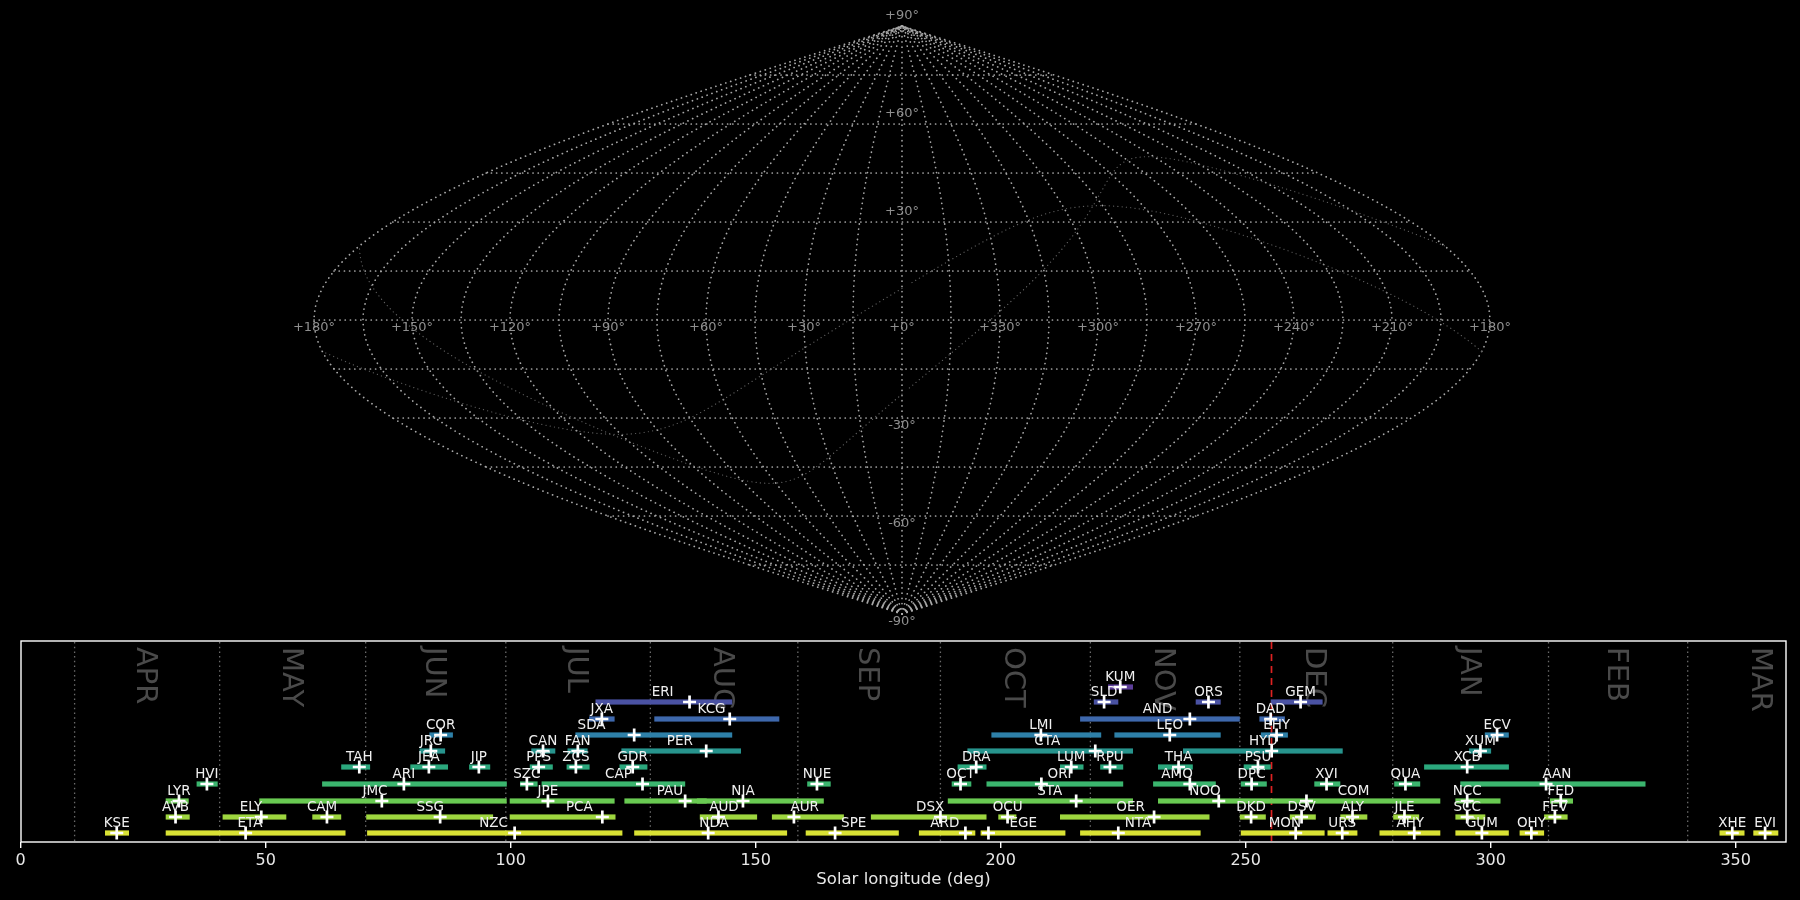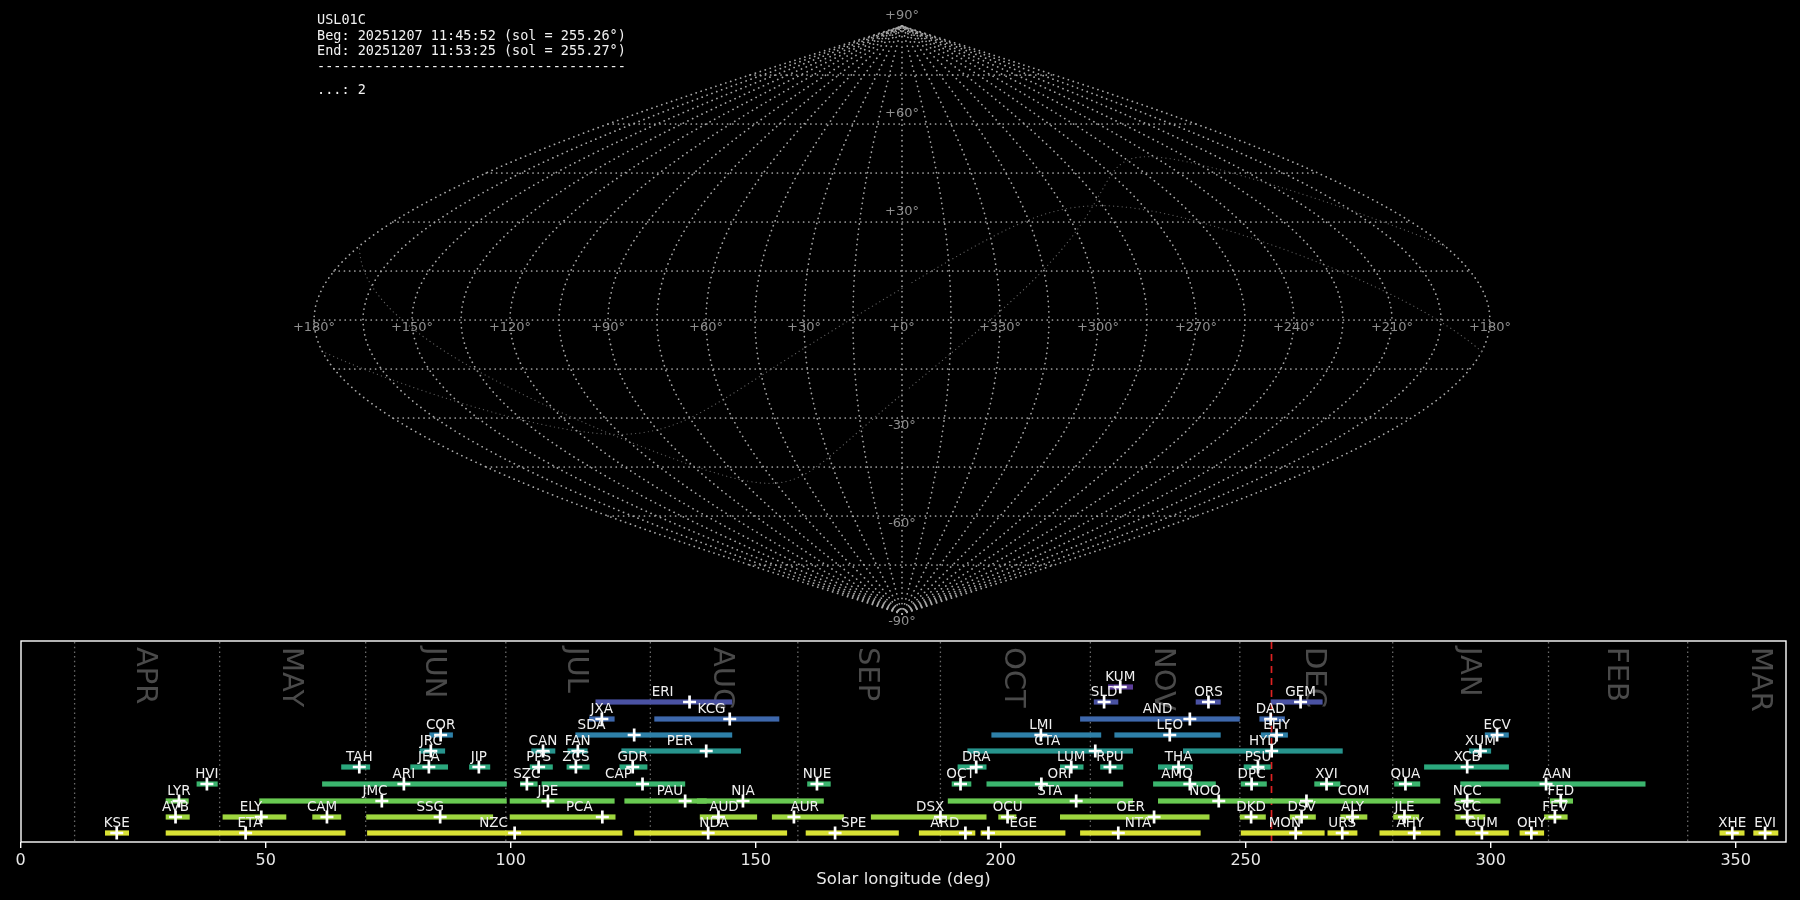--- a/index.html
+++ b/index.html
@@ -384,14 +384,13 @@
         <line x1="1245.7" y1="842" x2="1245.7" y2="848" stroke="#ffffff" stroke-width="1.4"></line>
         <text x="1245.7" y="865" fill="#e8e8e8" font-size="16" text-anchor="middle" font-family="&quot;DejaVu Sans&quot;, sans-serif">250</text>
         <line x1="1490.7" y1="842" x2="1490.7" y2="848" stroke="#ffffff" stroke-width="1.4"></line>
         <text x="1490.7" y="865" fill="#e8e8e8" font-size="16" text-anchor="middle" font-family="&quot;DejaVu Sans&quot;, sans-serif">300</text>
         <line x1="1735.7" y1="842" x2="1735.7" y2="848" stroke="#ffffff" stroke-width="1.4"></line>
         <text x="1735.7" y="865" fill="#e8e8e8" font-size="16" text-anchor="middle" font-family="&quot;DejaVu Sans&quot;, sans-serif">350</text>
         <text x="903.5" y="884" fill="#e8e8e8" font-size="16.5" text-anchor="middle" font-family="&quot;DejaVu Sans&quot;, sans-serif">Solar longitude (deg)</text>
       </g>
   </svg>
 
-  <div id="info-panel"><div>USL01C</div><div>Beg: 20251207 11:45:52 (sol = 255.26°)</div><div>End: 20251207 11:53:25 (sol = 255.27°)</div><div class="sep">--------------------------------------</div><div class="count">...: 2</div></div>
 </div>
 
 </body></html>

